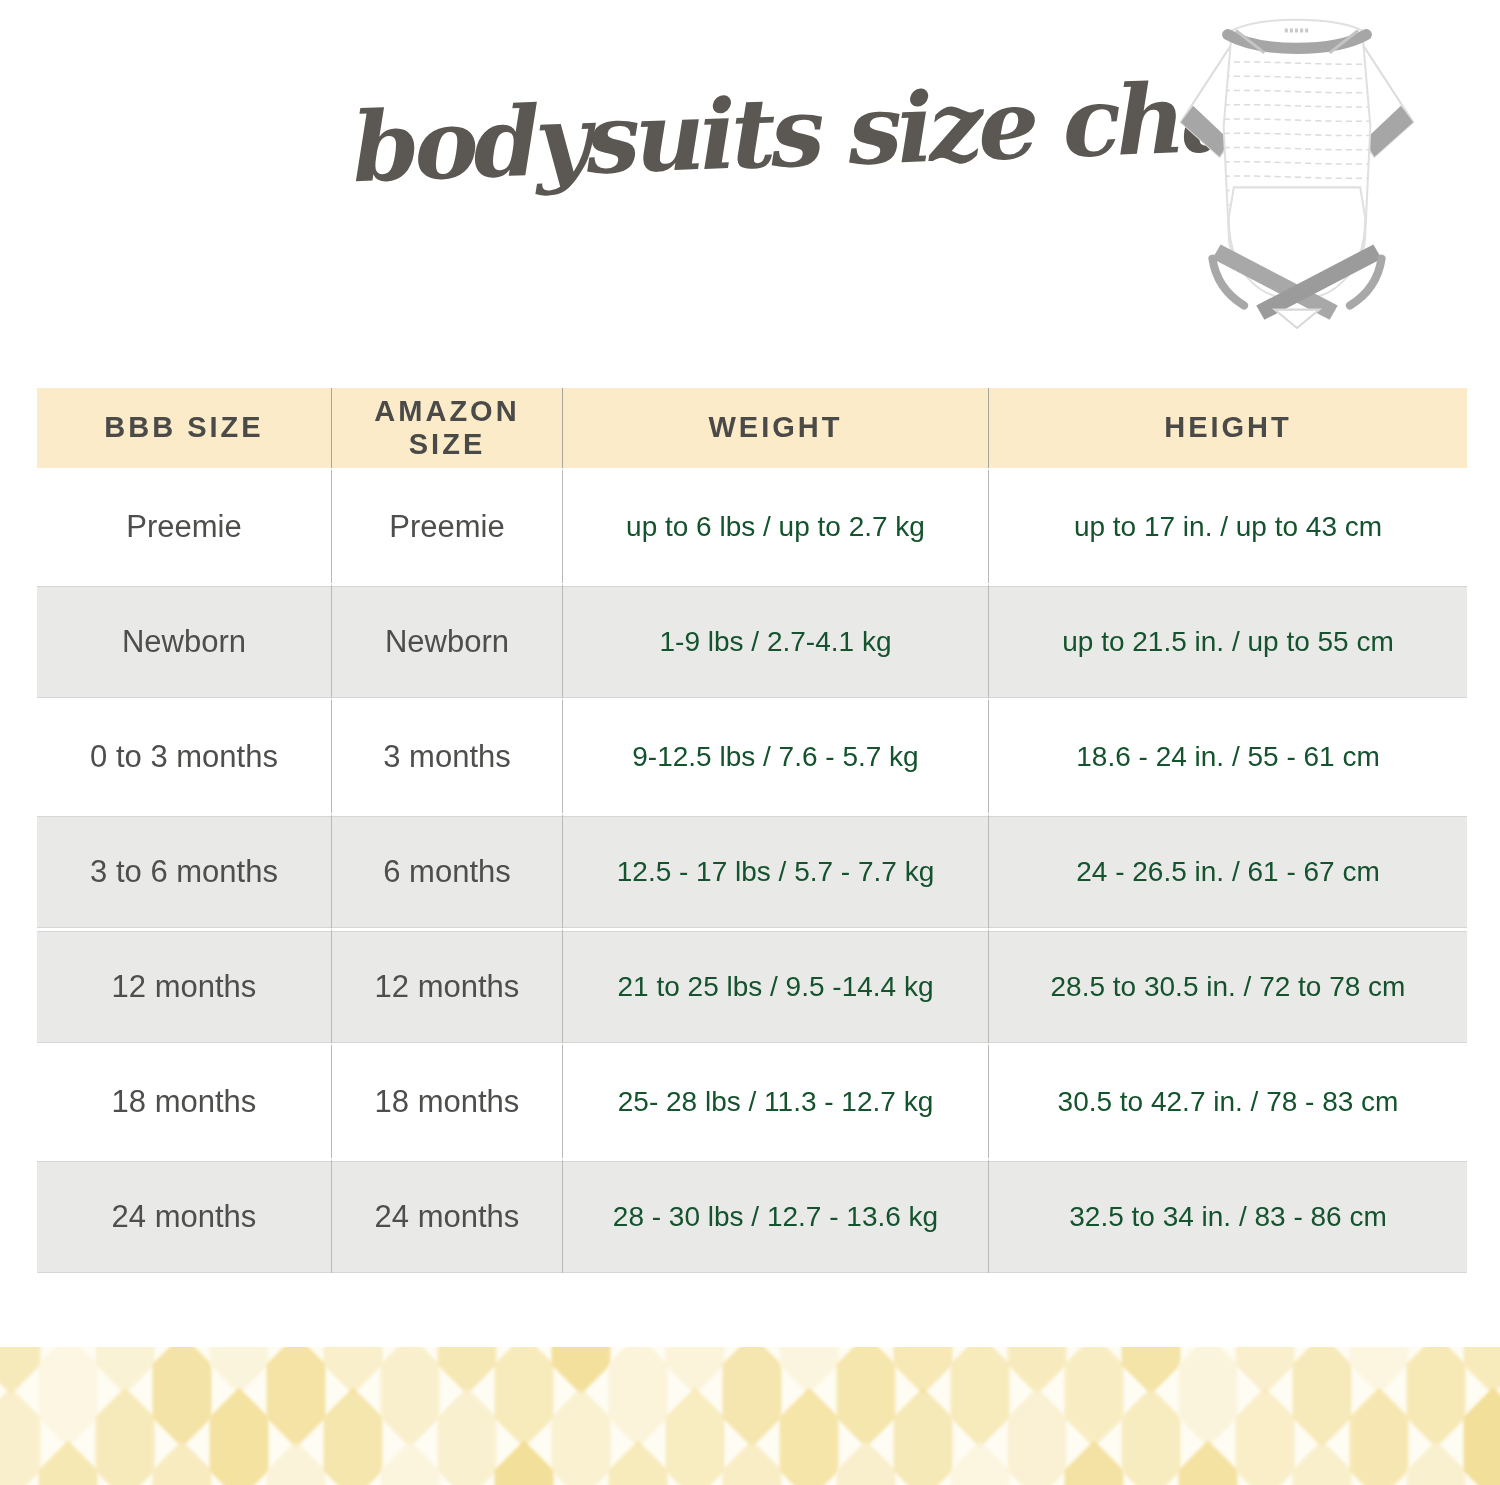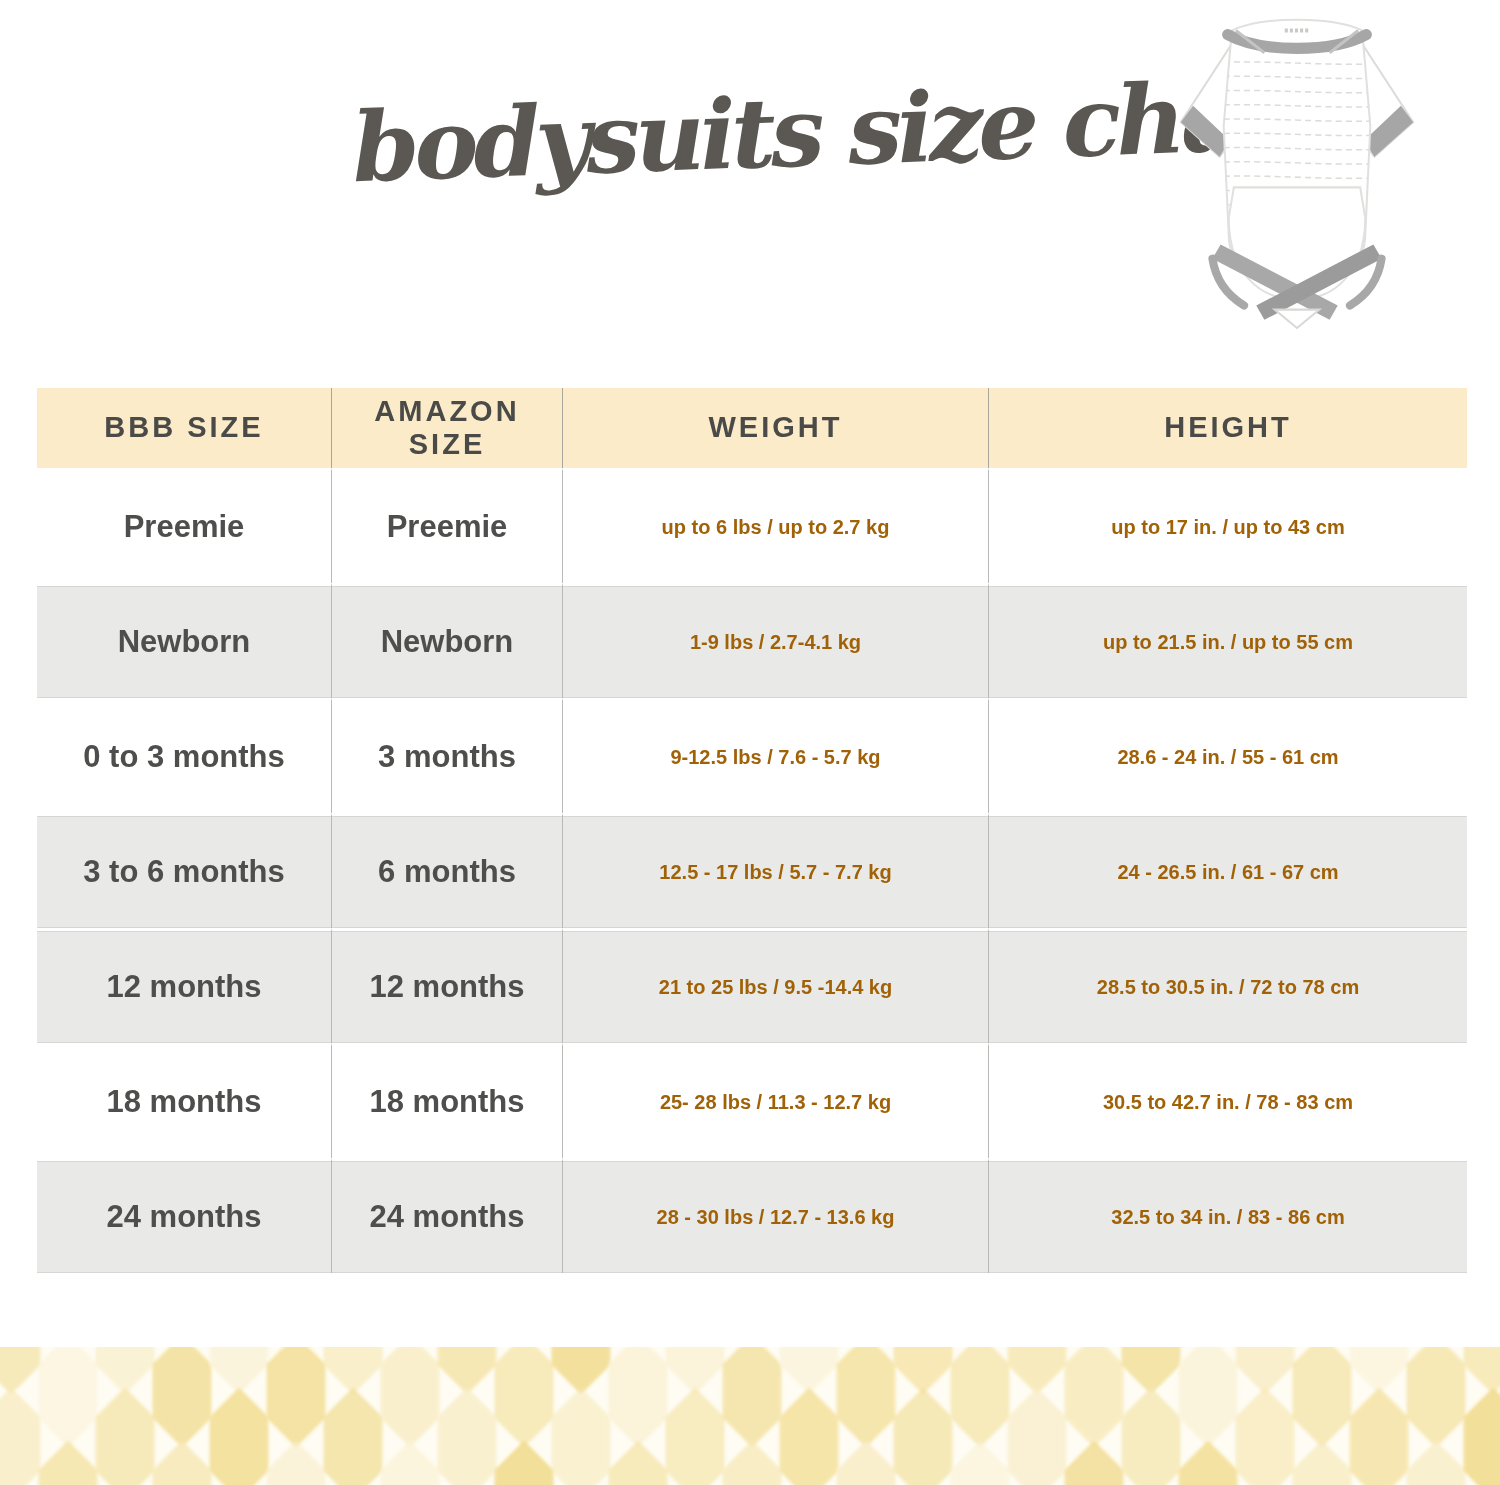--- a/index.html
+++ b/index.html
@@ -26,22 +26,22 @@
   .size-table th:not(:last-child){border-right:1px solid #a9a69c;}
   .size-table td{
     height:112px;text-align:center;vertical-align:middle;background:#ffffff;
     border-top:3px solid #ffffff;padding:0 8px;
   }
   .size-table td:not(:last-child){border-right:1px solid #b9b9b7;}
   .size-table tr.alt td{
     background:#e9e9e8;
     box-shadow:inset 0 1px 0 #d6d6d4, inset 0 -1px 0 #d6d6d4;
   }
-  .size-table td.c0,.size-table td.c1{font-size:31px;font-weight:bold;color:#4e4e4c;}
-  .size-table td.c2,.size-table td.c3{font-size:20px;font-weight:bold;color:#a16207;}
+  .size-table td.c0,.size-table td.c1{font-size:31px;font-weight:normal;color:#4e4e4c;}
+  .size-table td.c2,.size-table td.c3{font-size:28px;font-weight:normal;color:#14532d;}
   .honeycomb{position:absolute;left:0;top:1347px;width:1500px;height:138px;display:block;}
 </style>
 </head>
 <body>
 
 <div class="page">
 
   <h1 class="title">bodysuits size chart</h1>
 
   <svg class="bodysuit" viewBox="0 0 260 320" xmlns="http://www.w3.org/2000/svg">
@@ -115,21 +115,21 @@
         <tr class="alt">
           <td class="c0">Newborn</td>
           <td class="c1">Newborn</td>
           <td class="c2">1-9 lbs / 2.7-4.1 kg</td>
           <td class="c3">up to 21.5 in. / up to 55 cm</td>
         </tr>
         <tr>
           <td class="c0">0 to 3 months</td>
           <td class="c1">3 months</td>
           <td class="c2">9-12.5 lbs / 7.6 - 5.7 kg</td>
-          <td class="c3">28.6 - 24 in. / 55 - 61 cm</td>
+          <td class="c3">18.6 - 24 in. / 55 - 61 cm</td>
         </tr>
         <tr class="alt">
           <td class="c0">3 to 6 months</td>
           <td class="c1">6 months</td>
           <td class="c2">12.5 - 17 lbs / 5.7 - 7.7 kg</td>
           <td class="c3">24 - 26.5 in. / 61 - 67 cm</td>
         </tr>
         <tr class="alt">
           <td class="c0">12 months</td>
           <td class="c1">12 months</td>

